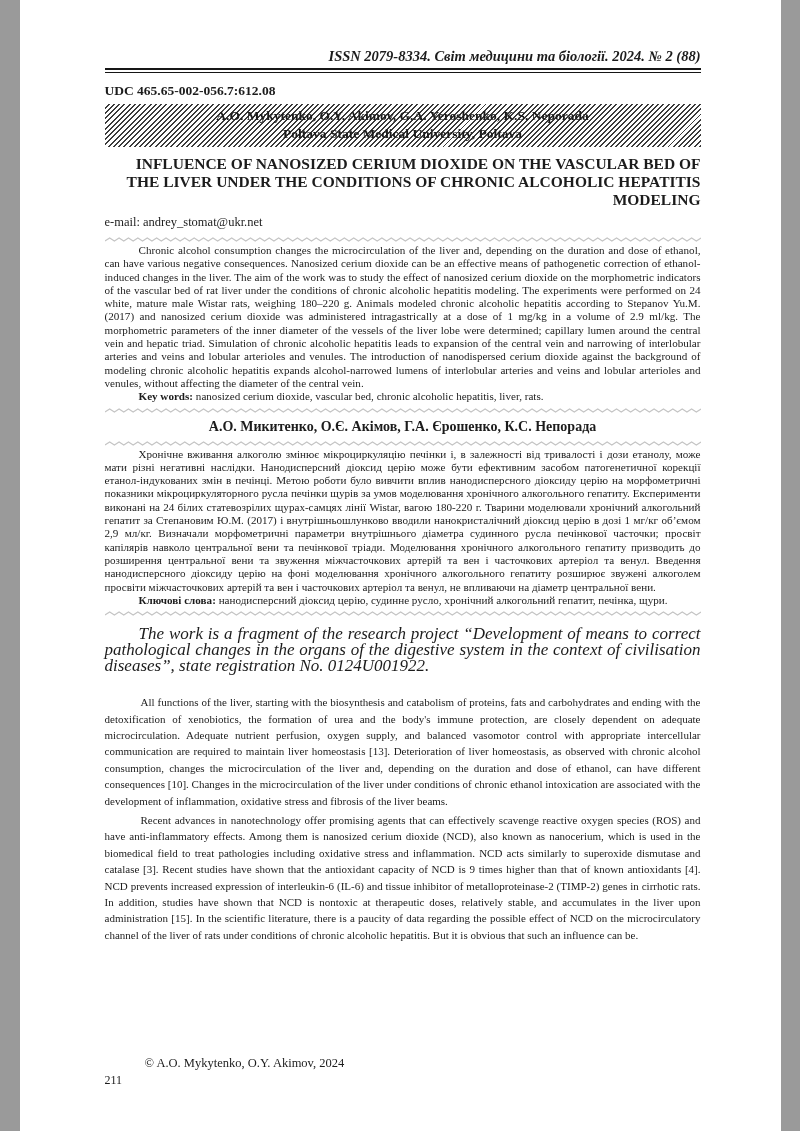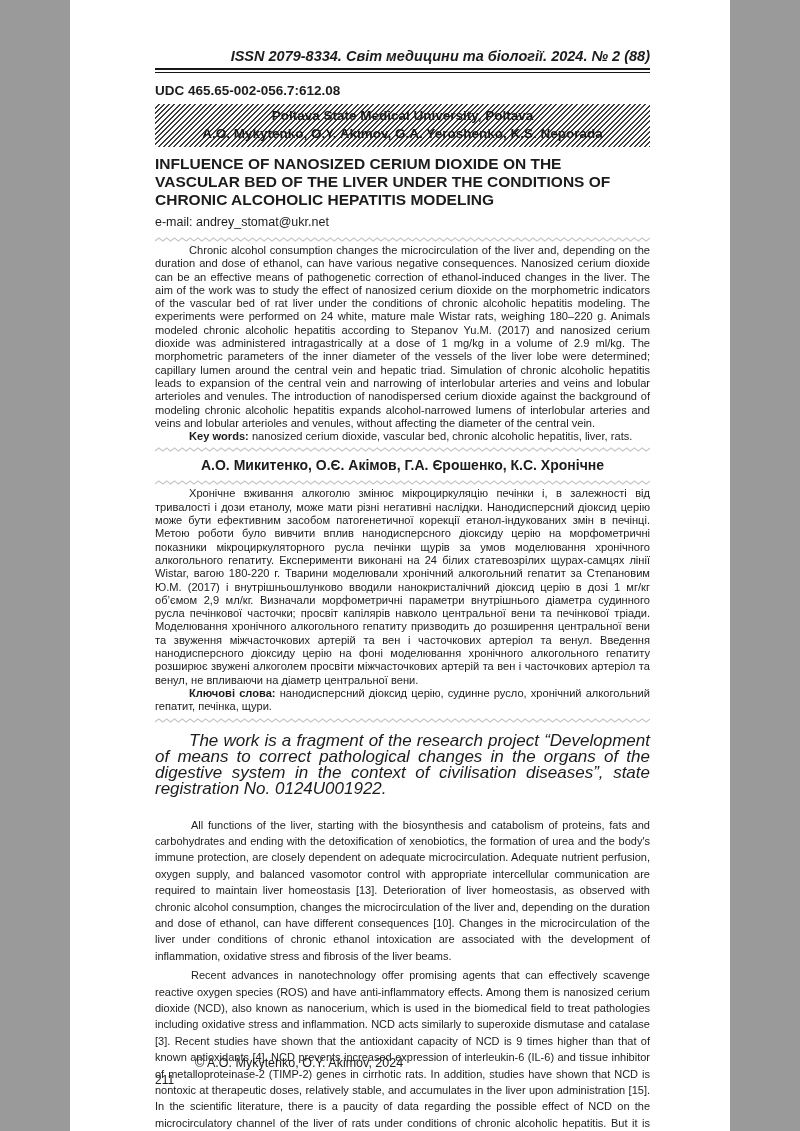--- a/index.html
+++ b/index.html
@@ -1,23 +1,23 @@
 <!DOCTYPE html>
 <html><head>
 <meta charset="utf-8">
 <style>
   html,body{margin:0;padding:0;background:#9a9a9a;}
   .page{
     position:relative;
-    width:660px;height:1131px;
+    width:761px;height:1131px;
     margin:0 auto;
     background:#ffffff;
     box-sizing:border-box;
     padding:48px 80px 0 85px;
-    font-family:Liberation Sans, sans-serif;
+    font-family:Liberation Serif, serif;
     color:#1c1c1c;
     overflow:hidden;
   }
   .issn{
     text-align:right;
     font-size:14.5px;line-height:17px;
     font-weight:bold;font-style:italic;
   }
   .double-rule{
     margin-top:3px;height:2px;
@@ -28,21 +28,21 @@
   .doi,.udc{font-weight:bold;font-size:13.5px;line-height:16px;}
   .authors-band{
     margin-top:5px;
     padding:3px 0 4px;
     text-align:center;
     font-weight:bold;font-size:13.5px;line-height:18px;
     background:repeating-linear-gradient(135deg,#ffffff 0px,#ffffff 2.3px,#3b3b3b 2.3px,#3b3b3b 3.7px);
   }
   .title-en{
     margin:8px 0 0;
-    text-align:left;
+    text-align:right;
     font-size:15.5px;line-height:18px;font-weight:bold;
   }
   .email{margin-top:6px;text-align:left;font-size:12.5px;line-height:15px;}
   svg.zigzag{display:block;width:100%;height:5px;}
   .z1{margin:7px 0 2px;}
   .z2{margin:4px 0 0;}
   .z3{margin:6px 0 2px;}
   .z4{margin:4px 0 0;}
   .abstract{
     margin:2px 0 0;
@@ -72,40 +72,40 @@
 <body>
 
 <div class="page">
 
   <div class="issn">ISSN 2079-8334. Світ медицини та біології. 2024. № 2 (88)</div>
   <div class="double-rule"></div>
 
   <div class="udc">UDC 465.65-002-056.7:612.08</div>
 
   <div class="authors-band">
+    <div>A.O. Mykytenko, O.Y. Akimov, G.A. Yeroshenko, K.S. Neporada</div>
     <div>Poltava State Medical University, Poltava</div>
-    <div>A.O. Mykytenko, O.Y. Akimov, G.A. Yeroshenko, K.S. Neporada</div>
   </div>
 
   <h1 class="title-en">INFLUENCE OF NANOSIZED CERIUM DIOXIDE ON THE VASCULAR BED OF THE LIVER UNDER THE CONDITIONS OF CHRONIC ALCOHOLIC HEPATITIS MODELING</h1>
 
   <div class="email">e-mail: andrey_stomat@ukr.net</div>
 
   <svg class="zigzag z1" viewBox="0 0 635 5" preserveAspectRatio="none">
       <polyline fill="none" stroke="#c4c4c4" stroke-width="1.1" points="0,4 5,1 10,4 15,1 20,4 25,1 30,4 35,1 40,4 45,1 50,4 55,1 60,4 65,1 70,4 75,1 80,4 85,1 90,4 95,1 100,4 105,1 110,4 115,1 120,4 125,1 130,4 135,1 140,4 145,1 150,4 155,1 160,4 165,1 170,4 175,1 180,4 185,1 190,4 195,1 200,4 205,1 210,4 215,1 220,4 225,1 230,4 235,1 240,4 245,1 250,4 255,1 260,4 265,1 270,4 275,1 280,4 285,1 290,4 295,1 300,4 305,1 310,4 315,1 320,4 325,1 330,4 335,1 340,4 345,1 350,4 355,1 360,4 365,1 370,4 375,1 380,4 385,1 390,4 395,1 400,4 405,1 410,4 415,1 420,4 425,1 430,4 435,1 440,4 445,1 450,4 455,1 460,4 465,1 470,4 475,1 480,4 485,1 490,4 495,1 500,4 505,1 510,4 515,1 520,4 525,1 530,4 535,1 540,4 545,1 550,4 555,1 560,4 565,1 570,4 575,1 580,4 585,1 590,4 595,1 600,4 605,1 610,4 615,1 620,4 625,1 630,4 635,1"></polyline>
     </svg>
 
   <p class="abstract">Chronic alcohol consumption changes the microcirculation of the liver and, depending on the duration and dose of ethanol, can have various negative consequences. Nanosized cerium dioxide can be an effective means of pathogenetic correction of ethanol-induced changes in the liver. The aim of the work was to study the effect of nanosized cerium dioxide on the morphometric indicators of the vascular bed of rat liver under the conditions of chronic alcoholic hepatitis modeling. The experiments were performed on 24 white, mature male Wistar rats, weighing 180–220 g. Animals modeled chronic alcoholic hepatitis according to Stepanov Yu.M. (2017) and nanosized cerium dioxide was administered intragastrically at a dose of 1 mg/kg in a volume of 2.9 ml/kg. The morphometric parameters of the inner diameter of the vessels of the liver lobe were determined; capillary lumen around the central vein and hepatic triad. Simulation of chronic alcoholic hepatitis leads to expansion of the central vein and narrowing of interlobular arteries and veins and lobular arterioles and venules. The introduction of nanodispersed cerium dioxide against the background of modeling chronic alcoholic hepatitis expands alcohol-narrowed lumens of interlobular arteries and veins and lobular arterioles and venules, without affecting the diameter of the central vein.</p>
   <p class="abstract kw"><b>Key words:</b> <span>nanosized cerium dioxide, vascular bed, chronic alcoholic hepatitis, liver, rats.</span></p>
 
   <svg class="zigzag z2" viewBox="0 0 635 5" preserveAspectRatio="none">
       <polyline fill="none" stroke="#c4c4c4" stroke-width="1.1" points="0,4 5,1 10,4 15,1 20,4 25,1 30,4 35,1 40,4 45,1 50,4 55,1 60,4 65,1 70,4 75,1 80,4 85,1 90,4 95,1 100,4 105,1 110,4 115,1 120,4 125,1 130,4 135,1 140,4 145,1 150,4 155,1 160,4 165,1 170,4 175,1 180,4 185,1 190,4 195,1 200,4 205,1 210,4 215,1 220,4 225,1 230,4 235,1 240,4 245,1 250,4 255,1 260,4 265,1 270,4 275,1 280,4 285,1 290,4 295,1 300,4 305,1 310,4 315,1 320,4 325,1 330,4 335,1 340,4 345,1 350,4 355,1 360,4 365,1 370,4 375,1 380,4 385,1 390,4 395,1 400,4 405,1 410,4 415,1 420,4 425,1 430,4 435,1 440,4 445,1 450,4 455,1 460,4 465,1 470,4 475,1 480,4 485,1 490,4 495,1 500,4 505,1 510,4 515,1 520,4 525,1 530,4 535,1 540,4 545,1 550,4 555,1 560,4 565,1 570,4 575,1 580,4 585,1 590,4 595,1 600,4 605,1 610,4 615,1 620,4 625,1 630,4 635,1"></polyline>
     </svg>
 
-  <div class="authors-uk">А.О. Микитенко, О.Є. Акімов, Г.А. Єрошенко, К.С. Хронічне</div>
+  <div class="authors-uk">А.О. Микитенко, О.Є. Акімов, Г.А. Єрошенко, К.С. Непорада</div>
 
   <svg class="zigzag z3" viewBox="0 0 635 5" preserveAspectRatio="none">
       <polyline fill="none" stroke="#c4c4c4" stroke-width="1.1" points="0,4 5,1 10,4 15,1 20,4 25,1 30,4 35,1 40,4 45,1 50,4 55,1 60,4 65,1 70,4 75,1 80,4 85,1 90,4 95,1 100,4 105,1 110,4 115,1 120,4 125,1 130,4 135,1 140,4 145,1 150,4 155,1 160,4 165,1 170,4 175,1 180,4 185,1 190,4 195,1 200,4 205,1 210,4 215,1 220,4 225,1 230,4 235,1 240,4 245,1 250,4 255,1 260,4 265,1 270,4 275,1 280,4 285,1 290,4 295,1 300,4 305,1 310,4 315,1 320,4 325,1 330,4 335,1 340,4 345,1 350,4 355,1 360,4 365,1 370,4 375,1 380,4 385,1 390,4 395,1 400,4 405,1 410,4 415,1 420,4 425,1 430,4 435,1 440,4 445,1 450,4 455,1 460,4 465,1 470,4 475,1 480,4 485,1 490,4 495,1 500,4 505,1 510,4 515,1 520,4 525,1 530,4 535,1 540,4 545,1 550,4 555,1 560,4 565,1 570,4 575,1 580,4 585,1 590,4 595,1 600,4 605,1 610,4 615,1 620,4 625,1 630,4 635,1"></polyline>
     </svg>
 
   <p class="abstract">Хронічне вживання алкоголю змінює мікроциркуляцію печінки і, в залежності від тривалості і дози етанолу, може мати різні негативні наслідки. Нанодисперсний діоксид церію може бути ефективним засобом патогенетичної корекції етанол-індукованих змін в печінці. Метою роботи було вивчити вплив нанодисперсного діоксиду церію на морфометричні показники мікроциркуляторного русла печінки щурів за умов моделювання хронічного алкогольного гепатиту. Експерименти виконані на 24 білих статевозрілих щурах-самцях лінії Wistar, вагою 180-220 г. Тварини моделювали хронічний алкогольний гепатит за Степановим Ю.М. (2017) і внутрішньошлунково вводили нанокристалічний діоксид церію в дозі 1 мг/кг об’ємом 2,9 мл/кг. Визначали морфометричні параметри внутрішнього діаметра судинного русла печінкової часточки; просвіт капілярів навколо центральної вени та печінкової тріади. Моделювання хронічного алкогольного гепатиту призводить до розширення центральної вени та звуження міжчасточкових артерій та вен і часточкових артеріол та венул. Введення нанодисперсного діоксиду церію на фоні моделювання хронічного алкогольного гепатиту розширює звужені алкоголем просвіти міжчасточкових артерій та вен і часточкових артеріол та венул, не впливаючи на діаметр центральної вени.</p>
   <p class="abstract kw"><b>Ключові слова:</b> <span>нанодисперсний діоксид церію, судинне русло, хронічний алкогольний гепатит, печінка, щури.</span></p>
 
   <svg class="zigzag z4" viewBox="0 0 635 5" preserveAspectRatio="none">
       <polyline fill="none" stroke="#c4c4c4" stroke-width="1.1" points="0,4 5,1 10,4 15,1 20,4 25,1 30,4 35,1 40,4 45,1 50,4 55,1 60,4 65,1 70,4 75,1 80,4 85,1 90,4 95,1 100,4 105,1 110,4 115,1 120,4 125,1 130,4 135,1 140,4 145,1 150,4 155,1 160,4 165,1 170,4 175,1 180,4 185,1 190,4 195,1 200,4 205,1 210,4 215,1 220,4 225,1 230,4 235,1 240,4 245,1 250,4 255,1 260,4 265,1 270,4 275,1 280,4 285,1 290,4 295,1 300,4 305,1 310,4 315,1 320,4 325,1 330,4 335,1 340,4 345,1 350,4 355,1 360,4 365,1 370,4 375,1 380,4 385,1 390,4 395,1 400,4 405,1 410,4 415,1 420,4 425,1 430,4 435,1 440,4 445,1 450,4 455,1 460,4 465,1 470,4 475,1 480,4 485,1 490,4 495,1 500,4 505,1 510,4 515,1 520,4 525,1 530,4 535,1 540,4 545,1 550,4 555,1 560,4 565,1 570,4 575,1 580,4 585,1 590,4 595,1 600,4 605,1 610,4 615,1 620,4 625,1 630,4 635,1"></polyline>

